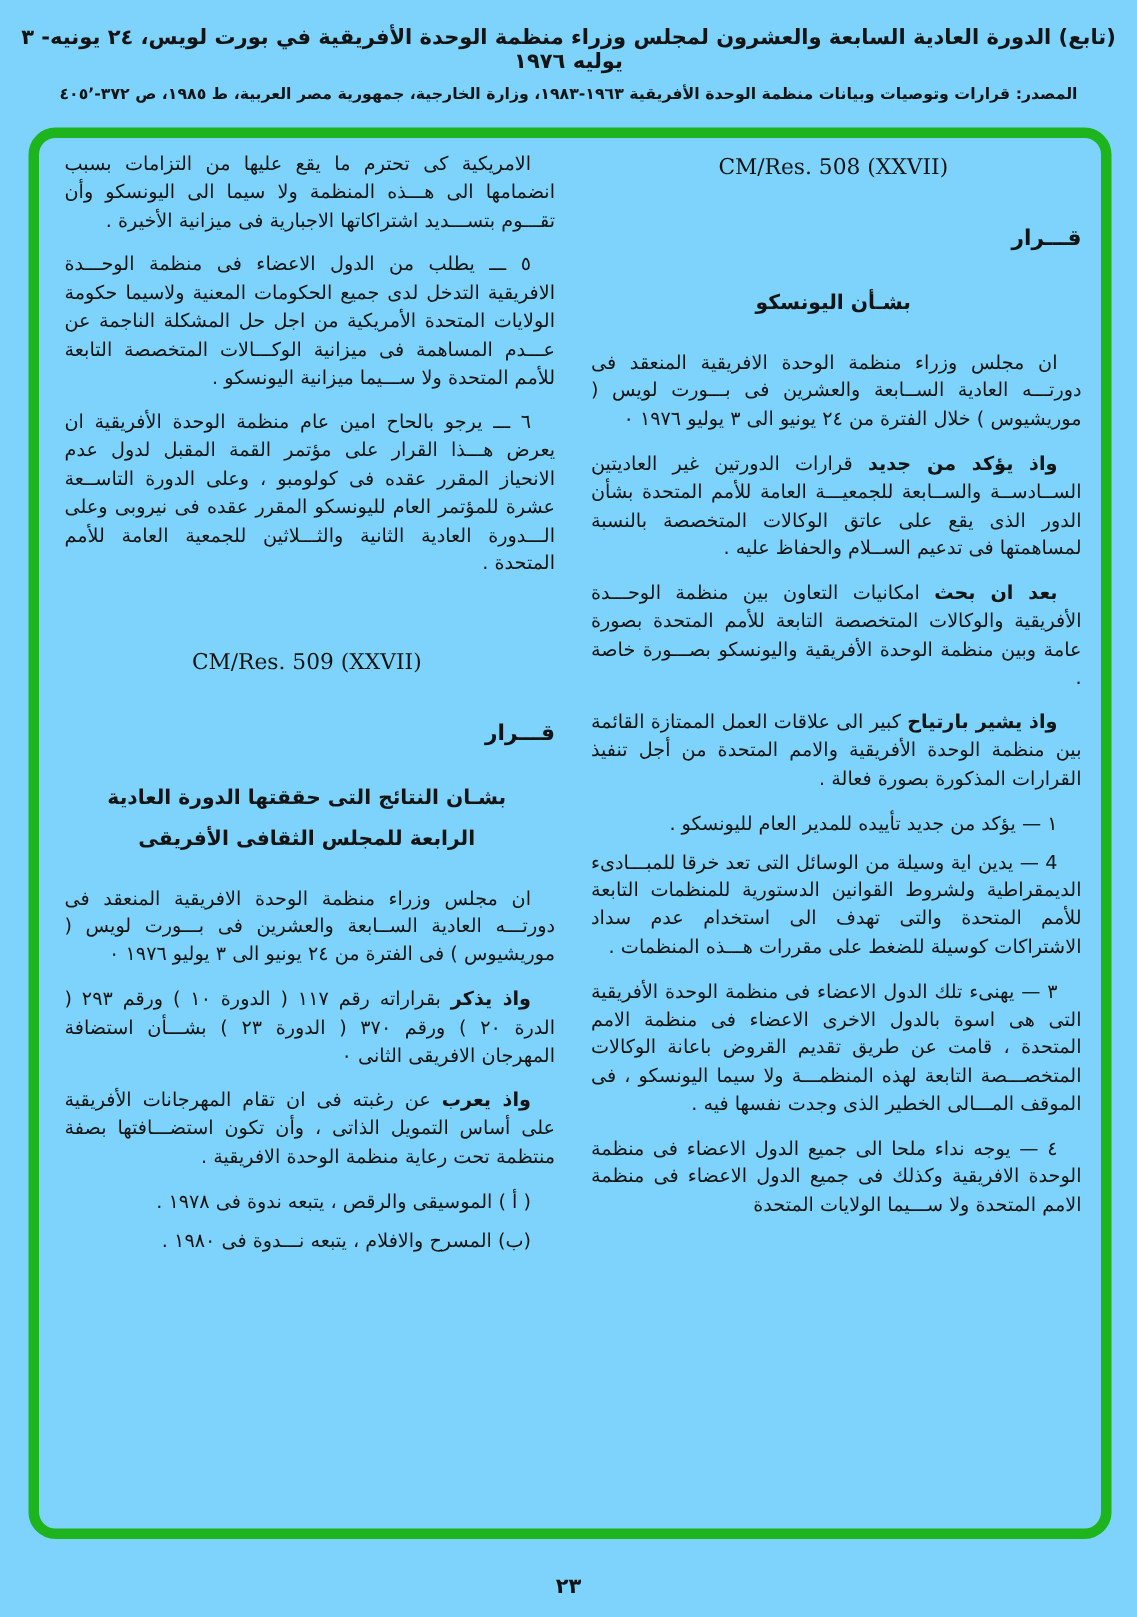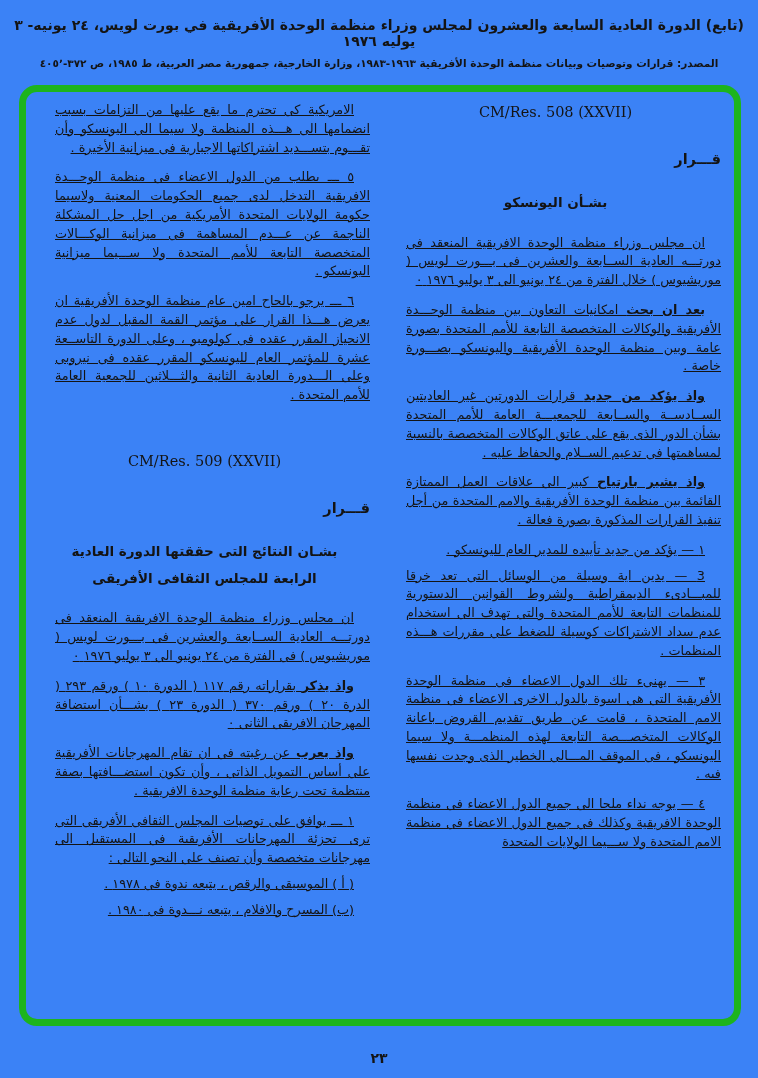--- a/index.html
+++ b/index.html
@@ -3,21 +3,21 @@
 <meta charset="utf-8">
 <style>
   :root{
     --green:#1db41d;
     --ink:#141414;
   }
   html,body{margin:0;padding:0;background:#ffffff;}
   .page{
     position:relative;
     width:758px;height:1078px;
-    background:#3b82f6;
+    background:#7dd3fc;
     overflow:hidden;
     direction:rtl;
     font-family:"DejaVu Sans",sans-serif;
     color:var(--ink);
   }
   
   .hdr{padding-top:17px;text-align:center;}
   .hdr-l1{font-size:14px;font-weight:bold;letter-spacing:0;}
   .hdr-l2{font-size:10.5px;font-weight:bold;margin-top:8px;}
   
@@ -32,21 +32,21 @@
     direction:rtl;           
     gap:20px;
     padding:9px 13px 0 13px;
   }
   .col{
     width:331px;
     font-size:12.8px;
     line-height:1.47;
     text-align:justify;
   }
-  .para{margin:0 0 11px 16px;text-indent:16px;text-decoration:underline;}
+  .para{margin:0 0 11px 4px;text-indent:16px;}
   .para .lead{font-weight:bold;}
   .para.tight{margin-bottom:7px;}
   .resid{
     direction:ltr;
     text-align:center;
     font-family:"DejaVu Serif",serif;
     font-size:14.5px;
     margin:1px 0 0 0;
     white-space:nowrap;
   }
@@ -78,43 +78,42 @@
   </header>
 
   <div class="frame">
 
     <section class="col">
       <div class="resid">CM/Res. 508 (XXVII)</div>
       <div class="rtitle">قـــرار</div>
       <div class="rsub">بشـأن اليونسكو</div>
 
       <p class="para after-sub"><b class="lead"></b><span>ان مجلس وزراء منظمة الوحدة الافريقية المنعقد فى دورتـــه العادية الســابعة والعشرين فى بـــورت لويس ( موريشيوس ) خلال الفترة من ٢٤ يونيو الى ٣ يوليو ١٩٧٦ ٠</span></p>
+      <p class="para"><b class="lead">واذ يؤكد من جديد</b><span> قرارات الدورتين غير العاديتين الســادســة والســابعة للجمعيـــة العامة للأمم المتحدة بشأن الدور الذى يقع على عاتق الوكالات المتخصصة بالنسبة لمساهمتها فى تدعيم الســلام والحفاظ عليه .</span></p>
       <p class="para"><b class="lead">بعد ان بحث</b><span> امكانيات التعاون بين منظمة الوحـــدة الأفريقية والوكالات المتخصصة التابعة للأمم المتحدة بصورة عامة وبين منظمة الوحدة الأفريقية واليونسكو بصـــورة خاصة .</span></p>
-      <p class="para"><b class="lead">واذ يؤكد من جديد</b><span> قرارات الدورتين غير العاديتين الســادســة والســابعة للجمعيـــة العامة للأمم المتحدة بشأن الدور الذى يقع على عاتق الوكالات المتخصصة بالنسبة لمساهمتها فى تدعيم الســلام والحفاظ عليه .</span></p>
       <p class="para"><b class="lead">واذ يشير بارتياح</b><span> كبير الى علاقات العمل الممتازة القائمة بين منظمة الوحدة الأفريقية والامم المتحدة من أجل تنفيذ القرارات المذكورة بصورة فعالة .</span></p>
       <p class="para tight"><b class="lead"></b><span>١ — يؤكد من جديد تأييده للمدير العام لليونسكو .</span></p>
-      <p class="para"><b class="lead"></b><span>3 — يدين اية وسيلة من الوسائل التى تعد خرقا للمبـــادىء الديمقراطية ولشروط القوانين الدستورية للمنظمات التابعة للأمم المتحدة والتى تهدف الى استخدام عدم سداد الاشتراكات كوسيلة للضغط على مقررات هـــذه المنظمات .</span></p>
+      <p class="para"><b class="lead"></b><span>4 — يدين اية وسيلة من الوسائل التى تعد خرقا للمبـــادىء الديمقراطية ولشروط القوانين الدستورية للمنظمات التابعة للأمم المتحدة والتى تهدف الى استخدام عدم سداد الاشتراكات كوسيلة للضغط على مقررات هـــذه المنظمات .</span></p>
       <p class="para"><b class="lead"></b><span>٣ — يهنىء تلك الدول الاعضاء فى منظمة الوحدة الأفريقية التى هى اسوة بالدول الاخرى الاعضاء فى منظمة الامم المتحدة ، قامت عن طريق تقديم القروض باعانة الوكالات المتخصـــصة التابعة لهذه المنظمـــة ولا سيما اليونسكو ، فى الموقف المـــالى الخطير الذى وجدت نفسها فيه .</span></p>
       <p class="para"><b class="lead"></b><span>٤ — يوجه نداء ملحا الى جميع الدول الاعضاء فى منظمة الوحدة الافريقية وكذلك فى جميع الدول الاعضاء فى منظمة الامم المتحدة ولا ســـيما الولايات المتحدة</span></p>
     </section>
 
     <section class="col">
       <p class="para"><b class="lead"></b><span>الامريكية كى تحترم ما يقع عليها من التزامات بسبب انضمامها الى هـــذه المنظمة ولا سيما الى اليونسكو وأن تقـــوم بتســـديد اشتراكاتها الاجبارية فى ميزانية الأخيرة .</span></p>
       <p class="para"><b class="lead"></b><span>٥ ـــ يطلب من الدول الاعضاء فى منظمة الوحـــدة الافريقية التدخل لدى جميع الحكومات المعنية ولاسيما حكومة الولايات المتحدة الأمريكية من اجل حل المشكلة الناجمة عن عـــدم المساهمة فى ميزانية الوكـــالات المتخصصة التابعة للأمم المتحدة ولا ســـيما ميزانية اليونسكو .</span></p>
       <p class="para"><b class="lead"></b><span>٦ ـــ يرجو بالحاح امين عام منظمة الوحدة الأفريقية ان يعرض هـــذا القرار على مؤتمر القمة المقبل لدول عدم الانحياز المقرر عقده فى كولومبو ، وعلى الدورة التاســعة عشرة للمؤتمر العام لليونسكو المقرر عقده فى نيروبى وعلى الـــدورة العادية الثانية والثـــلاثين للجمعية العامة للأمم المتحدة .</span></p>
 
       <div class="resid mt">CM/Res. 509 (XXVII)</div>
       <div class="rtitle">قـــرار</div>
       <div class="rsub">بشـان النتائج التى حققتها الدورة العادية</div>
       <div class="rsub" style="margin-top:4px;">الرابعة للمجلس الثقافى الأفريقى</div>
 
       <p class="para after-sub"><b class="lead"></b><span>ان مجلس وزراء منظمة الوحدة الافريقية المنعقد فى دورتـــه العادية الســابعة والعشرين فى بـــورت لويس ( موريشيوس ) فى الفترة من ٢٤ يونيو الى ٣ يوليو ١٩٧٦ ٠</span></p>
       <p class="para"><b class="lead">واذ يذكر</b><span> بقراراته رقم ١١٧ ( الدورة ١٠ ) ورقم ٢٩٣ ( الدرة ٢٠ ) ورقم ٣٧٠ ( الدورة ٢٣ ) بشـــأن استضافة المهرجان الافريقى الثانى ٠</span></p>
       <p class="para"><b class="lead">واذ يعرب</b><span> عن رغبته فى ان تقام المهرجانات الأفريقية على أساس التمويل الذاتى ، وأن تكون استضـــافتها بصفة منتظمة تحت رعاية منظمة الوحدة الافريقية .</span></p>
-      <p class="para tight"><b class="lead"></b><span>١ ـــ يوافق على توصيات المجلس الثقافى الأفريقى التى ترى تجزئة المهرجانات الأفريقية فى المستقبل الى مهرجانات متخصصة وأن تصنف على النحو التالى :</span></p>
       <p class="para tight"><b class="lead"></b><span>( أ ) الموسيقى والرقص ، يتبعه ندوة فى ١٩٧٨ .</span></p>
       <p class="para tight"><b class="lead"></b><span>(ب) المسرح والافلام ، يتبعه نـــدوة فى ١٩٨٠ .</span></p>
     </section>
 
   </div>
 
   <footer>
     <div class="pageno">٢٣</div>
   </footer>
 

